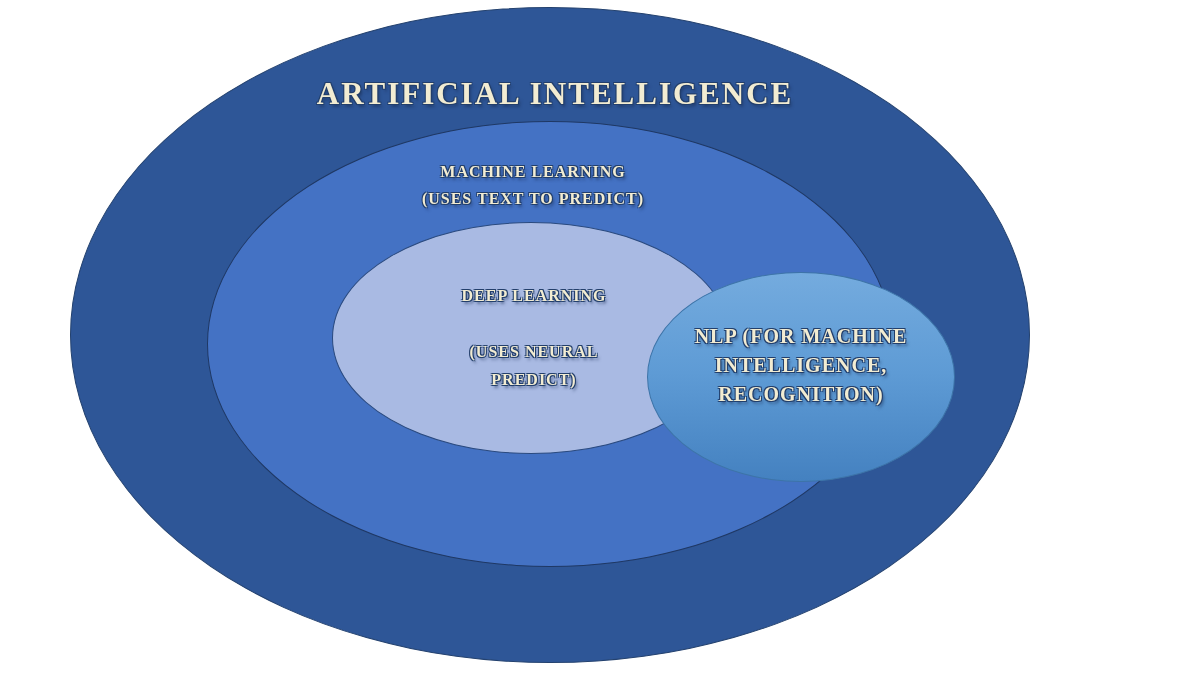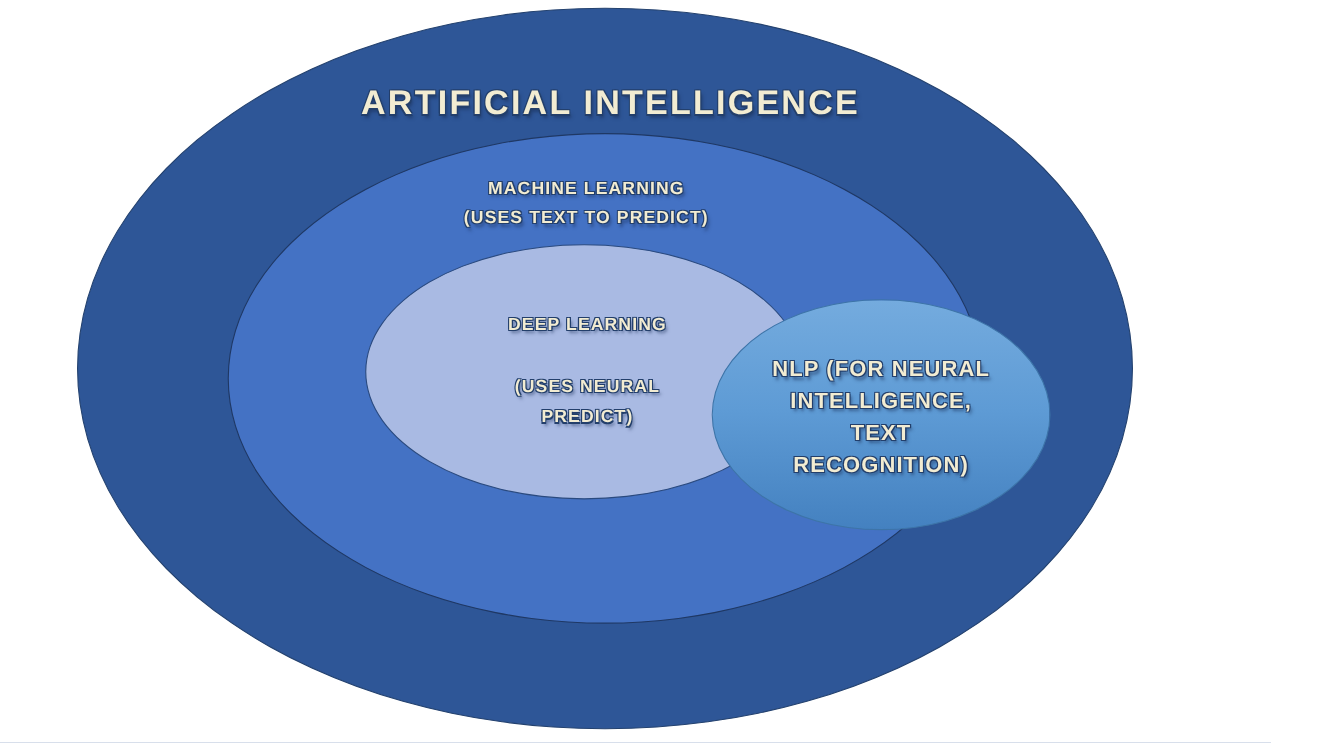--- a/index.html
+++ b/index.html
@@ -6,21 +6,21 @@
     margin: 0;
     padding: 0;
     background: #ffffff;
   }
   .canvas {
     position: relative;
     width: 1200px;
     height: 675px;
     background: var(--background, #ffffff);
     overflow: hidden;
-    font-family: Liberation Sans, sans-serif;
+    font-family: Liberation Serif, serif;
   }
   .ellipse {
     position: absolute;
     border-radius: 50%;
     box-sizing: border-box;
   }
   .ellipse-ai {
     left: 70px;
     top: 7px;
     width: 960px;
@@ -115,19 +115,18 @@
   </div>
 
   <div class="label label-dl">
     <div>DEEP LEARNING</div>
     <div class="line-spacer"></div>
     <div>(USES NEURAL</div>
     <div>PREDICT)</div>
   </div>
 
   <div class="label label-nlp">
-    <div>NLP (FOR NEURAL</div>
+    <div>NLP (FOR MACHINE</div>
     <div>INTELLIGENCE,</div>
-    <div>TEXT</div>
     <div>RECOGNITION)</div>
   </div>
 
 </div>
 
 </body></html>

